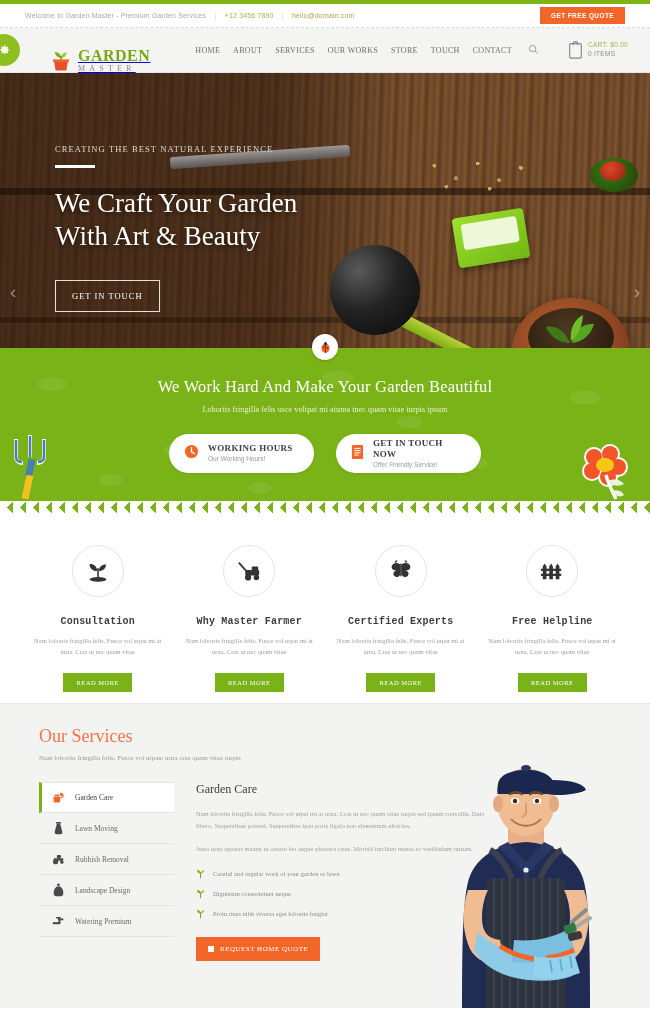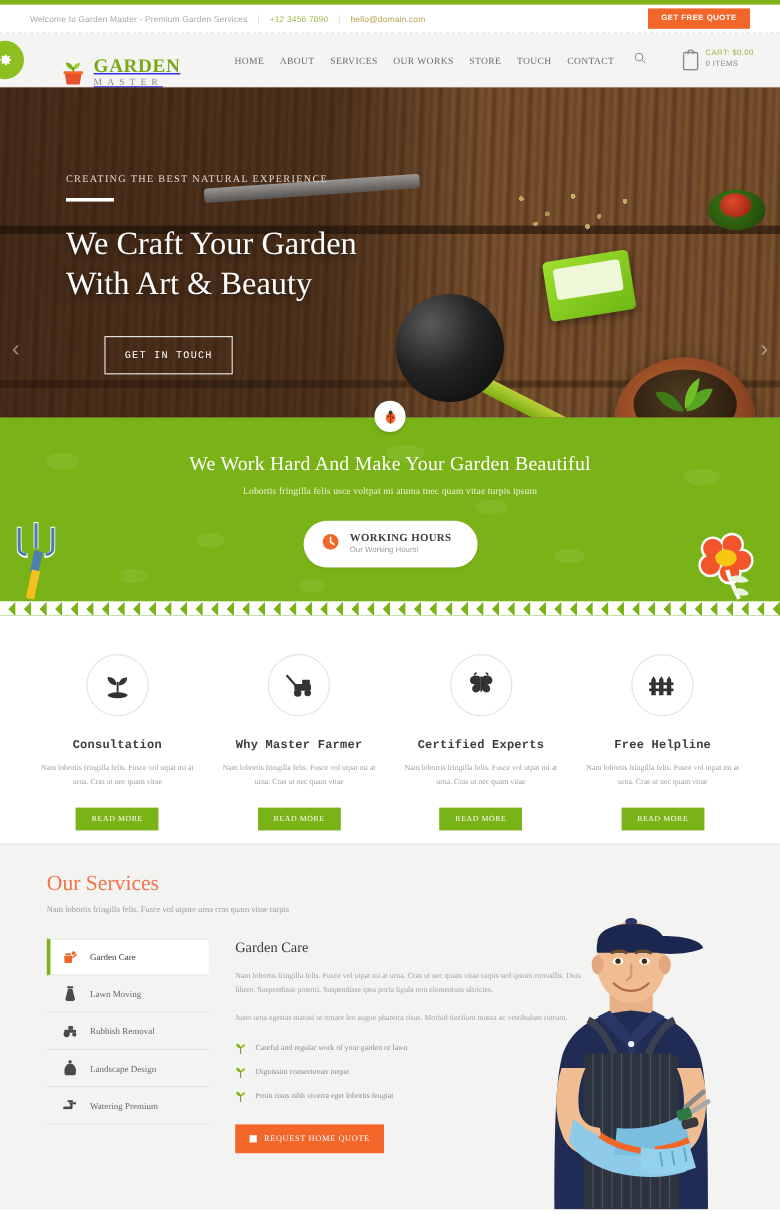--- a/index.html
+++ b/index.html
@@ -226,27 +226,26 @@
     line-height: 1.22;
     margin-top: 19px;
     text-shadow: 0 2px 5px rgba(0,0,0,.55);
     font-weight: normal;
   }
   .hero-btn {
     display: inline-block;
     margin-top: 27px;
     border: 1px solid rgba(255,255,255,.85);
     color: #fff;
-    font-family: Liberation Mono, monospace;
+    font-family: Liberation Serif, serif;
     font-size: 8.5px;
     letter-spacing: 1px;
     padding: 10px 16px;
     background: transparent;
     cursor: pointer;
-    margin-left: 32px;
   }
   .hero-arrow {
     position: absolute;
     top: 208px;
     color: rgba(255,255,255,.45);
     font-size: 19px;
     z-index: 6;
     cursor: pointer;
     font-family: "Liberation Sans", sans-serif;
   }
@@ -606,20 +605,37 @@
             <circle cx="8" cy="8" r="7" fill="#f2662a"></circle>
             <path d="M8 4v4.4l3 1.8" stroke="#fff" stroke-width="1.4" fill="none" stroke-linecap="round"></path>
           </svg>
         </span>
         <span class="pill-txt">
           <div class="pill-t1">WORKING HOURS</div>
           <div class="pill-t2">Our Working Hours!</div>
         </span>
       </div>
 
+      <div class="pill">
+        <span class="pill-icon">
+          <svg width="13" height="16" viewBox="0 0 14 17">
+            <rect x="1" y="1" width="12" height="15" rx="1" fill="#f2662a"></rect>
+            <g stroke="#fff" stroke-width="1.1">
+              <line x1="3.6" y1="4.6" x2="10.4" y2="4.6"></line>
+              <line x1="3.6" y1="7" x2="10.4" y2="7"></line>
+              <line x1="3.6" y1="9.4" x2="10.4" y2="9.4"></line>
+              <line x1="3.6" y1="11.8" x2="8" y2="11.8"></line>
+            </g>
+          </svg>
+        </span>
+        <span class="pill-txt">
+          <div class="pill-t1">GET IN TOUCH NOW</div>
+          <div class="pill-t2">Offer Friendly Service!</div>
+        </span>
+      </div>
     </div>
   </div>
 
   <div class="zigzag"></div>
 </div>
 
 <div class="features">
 
   <div class="feature">
     <div class="feature-circle">

